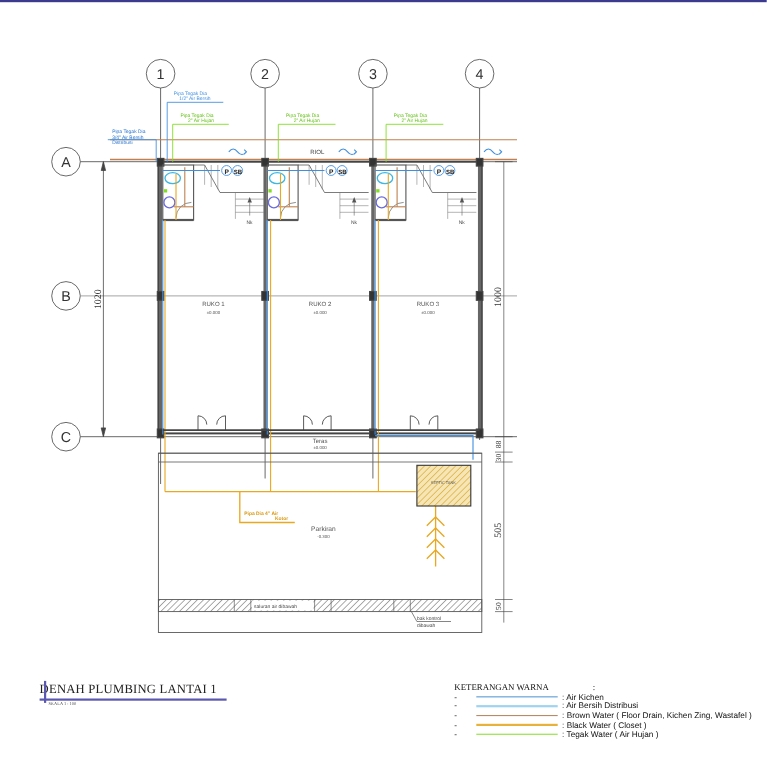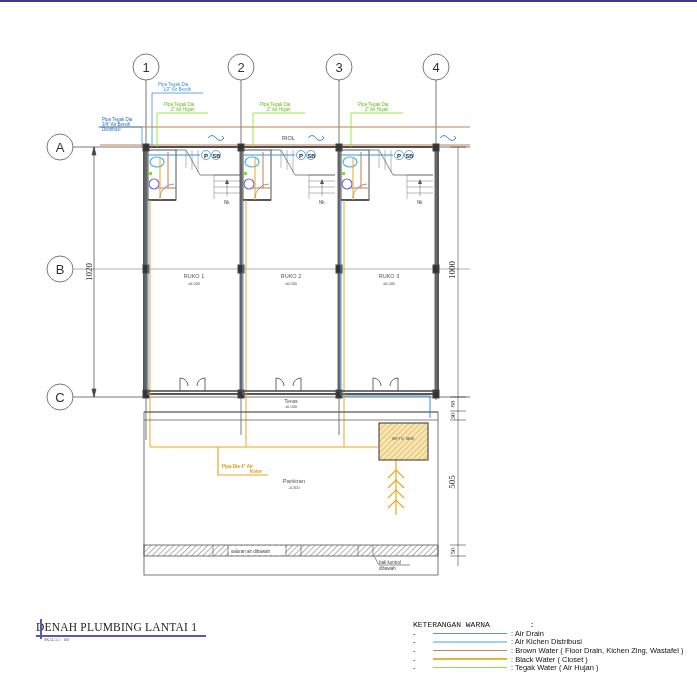--- a/index.html
+++ b/index.html
@@ -5,21 +5,21 @@
   html, body { margin: 0; padding: 0; background: #ffffff; }
   body { width: 697px; height: 693px; position: relative; overflow: hidden; font-family: "Liberation Sans", sans-serif; }
   .topbar { position: absolute; left: 0; top: 0; width: 697px; height: 2px; background: #3b3a8c; }
   svg.plan { position: absolute; left: 0; top: 0; }
   .title-block { position: absolute; left: 36px; top: 621px; }
   .title-main { font-family: "Liberation Serif", serif; font-size: 11.5px; color: #222; letter-spacing: 0.2px; white-space: nowrap; }
   .title-line { position: absolute; left: 0; top: 14px; width: 170px; height: 1.5px; background: #5a58b0; }
   .title-tick { position: absolute; left: 4px; top: -2px; width: 1.5px; height: 20px; background: #5a58b0; }
   .title-scale { position: absolute; left: 8px; top: 16px; font-family: "Liberation Serif", serif; font-size: 4px; color: #555; white-space: nowrap; }
   .legend { position: absolute; left: 413px; top: 620px; }
-  .legend-title { font-family: Liberation Mono, monospace; font-size: 8px; color: #111; white-space: nowrap; }
+  .legend-title { font-family: Liberation Serif, serif; font-size: 8px; color: #111; white-space: nowrap; }
   .legend-title .colon { margin-left: 40px; }
   .legend-row { position: relative; height: 8.6px; display: flex; align-items: center; font-size: 7.5px; color: #111; white-space: nowrap; }
   .legend-row .dash { width: 20px; }
   .legend-row .swatch { width: 74px; height: 1.5px; margin-right: 4px; }
   .lbl { font-family: "Liberation Sans", sans-serif; }
 </style>
 </head>
 <body>
 
 <div class="topbar"></div>
@@ -342,26 +342,26 @@
   <div class="title-scale">SKALA 1 : 100</div>
 </div>
 
 <div class="legend">
   <div class="legend-title">
     <span>KETERANGAN WARNA</span><span class="colon">:</span>
   </div>
   <div class="legend-row">
     <span class="dash">-</span>
     <span class="swatch" style="background:#5b9bd5"></span>
-    <span>: Air Drain</span>
+    <span>: Air Kichen</span>
   </div>
   <div class="legend-row">
     <span class="dash">-</span>
     <span class="swatch" style="background:#9fd3f0"></span>
-    <span>: Air Kichen Distribusi</span>
+    <span>: Air Bersih Distribusi</span>
   </div>
   <div class="legend-row">
     <span class="dash">-</span>
     <span class="swatch" style="background:#b98a66"></span>
     <span>: Brown Water ( Floor Drain, Kichen Zing, Wastafel )</span>
   </div>
   <div class="legend-row">
     <span class="dash">-</span>
     <span class="swatch" style="background:#e8b23a"></span>
     <span>: Black Water ( Closet )</span>

